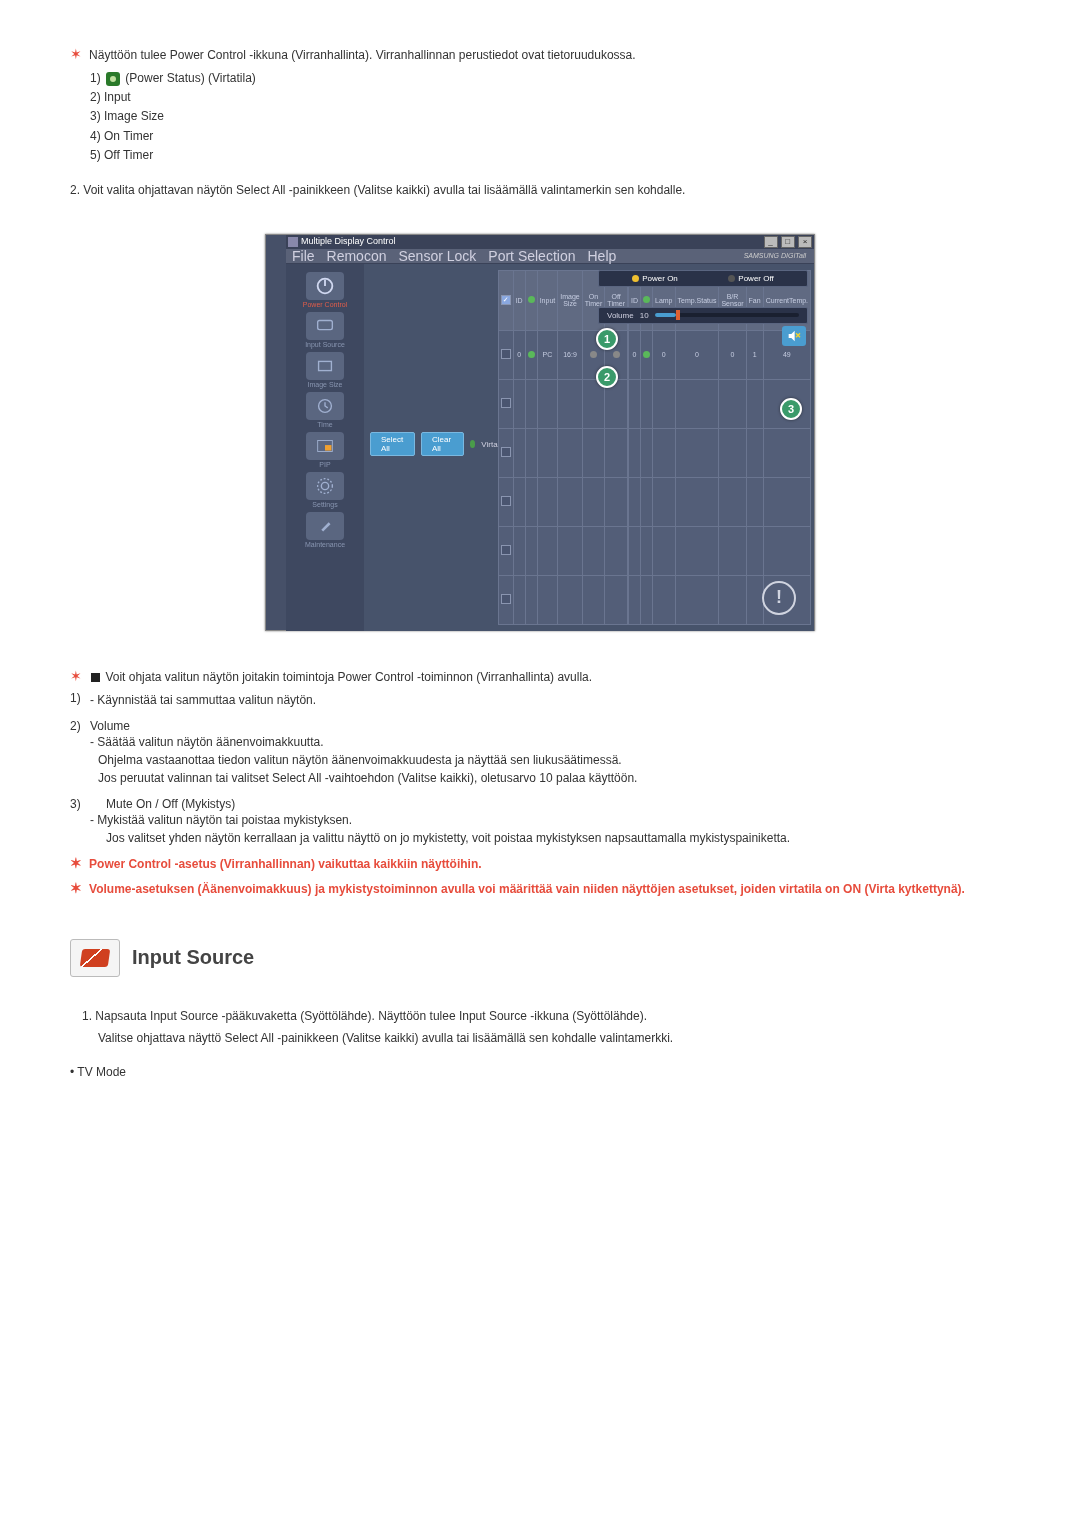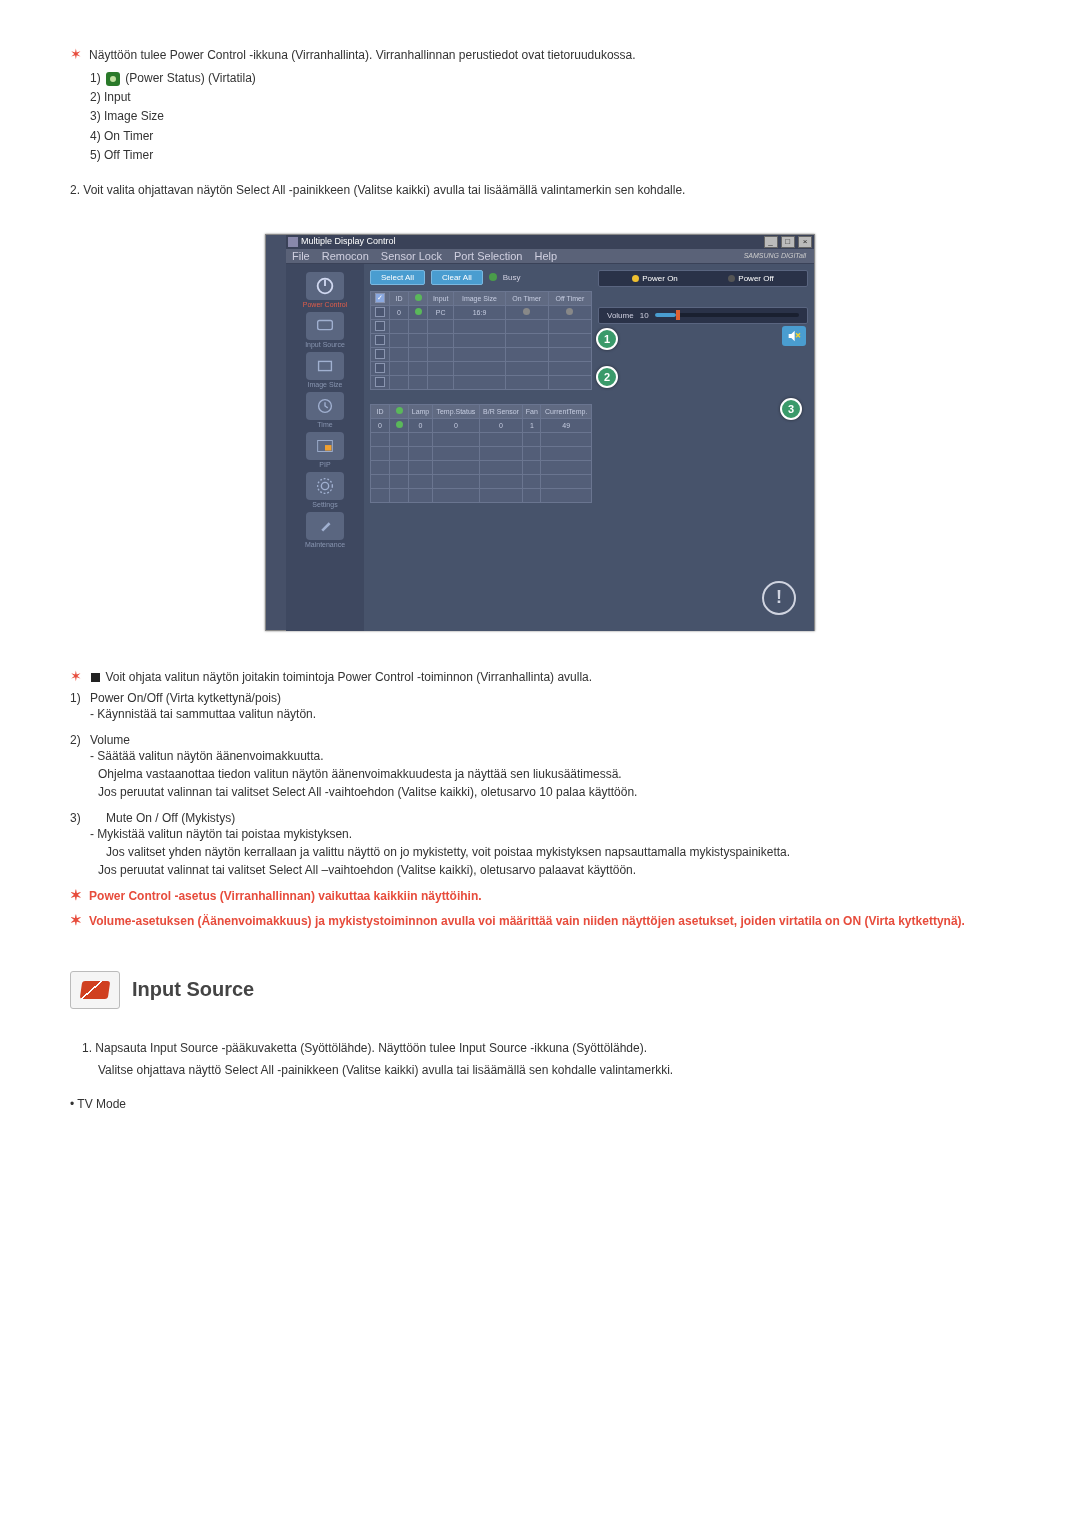--- a/index.html
+++ b/index.html
@@ -81,21 +81,21 @@
   }
   .menubar {
     background: #5a6278;
     height: 14px;
     display: flex;
     align-items: center;
     padding-left: 6px;
     gap: 12px;
     border-bottom:1px solid #3a4258;
   }
-  .menubar span { font-size: 11px; color:#d0d0e0;}
+  .menubar span { font-size: 14px; color:#d0d0e0;}
   .brand {
     position:absolute; right:8px; top:17px; font-size:7px; font-style:italic; color:#ccc;
   }
   .app-body {
     display: flex;
     height: calc(100% - 28px);
     background:#47536b;
   }
   .sidebar-app {
     width: 78px;
@@ -120,21 +120,21 @@
   .side-icon svg{width:22px;height:22px;}
   .main-app {
     flex:1;
     padding:6px;
     display:flex;
     gap:6px;
   }
   .tables-col{
     width:222px;
     display:flex;
-    flex-direction:column;
+    flex-direction:row;
   }
   .btnbar{
     display:flex;align-items:center;gap:6px;margin-bottom:6px;
   }
   .app-btn{
     background:#4a9dd0;border:1px solid #7ab8e0;color:#fff;font-size:8px;padding:2px 10px;border-radius:2px;
   }
   .busy-dot{width:8px;height:8px;border-radius:50%;background:#4a9c4a;display:inline-block;}
   .tbl{
     border:1px solid #6a7590;
@@ -291,21 +291,21 @@
           </div>
         <div class="side-label">Maintenance</div>
       </div>
     </div>
     <div class="main-app">
       <div class="tables-col">
         <div class="btnbar">
           <span class="app-btn">Select All</span>
           <span class="app-btn">Clear All</span>
           <span class="busy-dot"></span>
-          <span>Busy</span>
+          <span>Virta</span>
         </div>
         <table class="tbl">
           <tbody>
               <tr>
             <th style="width:14px"><span class="chk checked"></span></th>
             <th style="width:14px">ID</th>
             <th style="width:14px"><span class="dot-green"></span></th>
             <th>Input</th>
             <th>Image Size</th>
             <th>On Timer</th>
@@ -472,42 +472,40 @@
 <div class="footer-section">
   <div class="para">
     <span class="star">✶</span>
     <span class="black-sq"></span>
     <span>Voit ohjata valitun näytön joitakin toimintoja Power Control -toiminnon (Virranhallinta) avulla.</span>
   </div>
 
   <div class="numbered-item">
     <div class="n">1)</div>
     <div class="c">
-      <div>Power On/Off (Virta kytkettynä/pois)</div>
       <div class="dash-item">- Käynnistää tai sammuttaa valitun näytön.</div>
     </div>
   </div>
 
   <div class="numbered-item" style="margin-top:10px">
     <div class="n">2)</div>
     <div class="c">
       <div>Volume</div>
       <div class="dash-item">- Säätää valitun näytön äänenvoimakkuutta.</div>
       <div class="dash-item" style="margin-left:8px">Ohjelma vastaanottaa tiedon valitun näytön äänenvoimakkuudesta ja näyttää sen liukusäätimessä.</div>
       <div class="dash-item" style="margin-left:8px">Jos peruutat valinnan tai valitset Select All -vaihtoehdon (Valitse kaikki), oletusarvo 10 palaa käyttöön.</div>
     </div>
   </div>
 
   <div class="numbered-item" style="margin-top:10px">
     <div class="n">3)</div>
     <div class="c">
       <div style="margin-left:16px">Mute On / Off (Mykistys)</div>
       <div class="dash-item">- Mykistää valitun näytön tai poistaa mykistyksen.</div>
       <div class="dash-item" style="margin-left:16px">Jos valitset yhden näytön kerrallaan ja valittu näyttö on jo mykistetty, voit poistaa mykistyksen napsauttamalla mykistyspainiketta.</div>
-      <div class="dash-item" style="margin-left:8px">Jos peruutat valinnat tai valitset Select All –vaihtoehdon (Valitse kaikki), oletusarvo palaavat käyttöön.</div>
     </div>
   </div>
 
   <div class="para red-text" style="margin-top:6px">
     <span class="star">✶</span>
     <span>Power Control -asetus (Virranhallinnan) vaikuttaa kaikkiin näyttöihin.</span>
   </div>
   <div class="para red-text">
     <span class="star">✶</span>
     <span>Volume-asetuksen (Äänenvoimakkuus) ja mykistystoiminnon avulla voi määrittää vain niiden näyttöjen asetukset, joiden virtatila on ON (Virta kytkettynä).</span>

